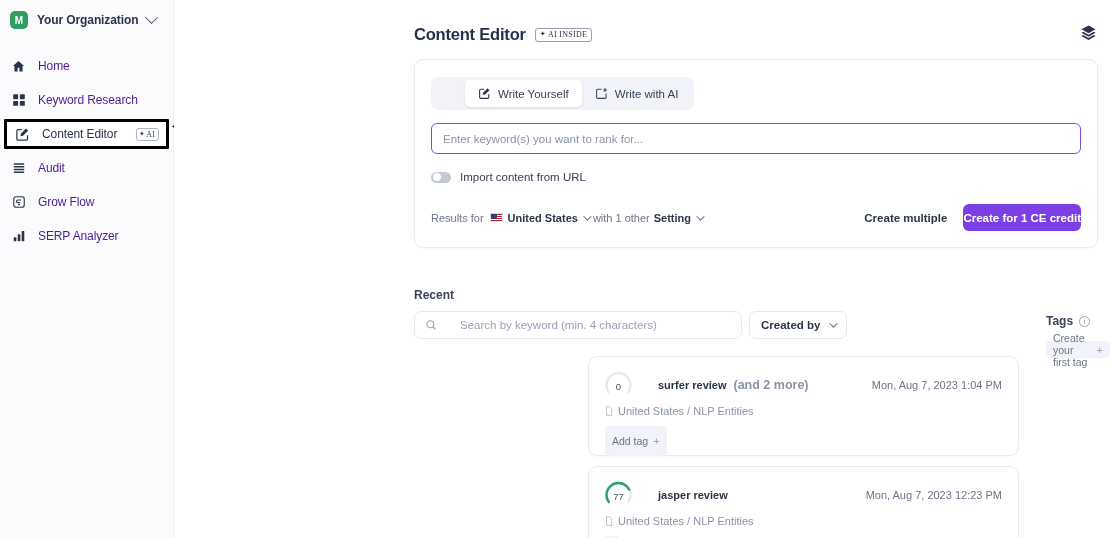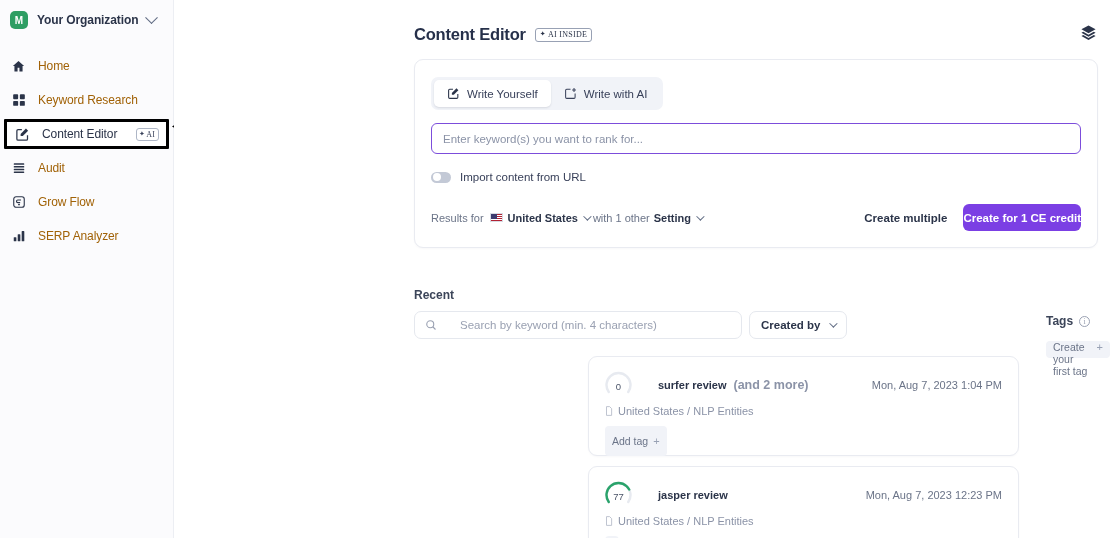--- a/index.html
+++ b/index.html
@@ -57,21 +57,21 @@
     gap: 11px;
     position: relative;
     cursor: pointer;
   }
   .nav-item .ico {
     width: 17px; height: 17px; flex: 0 0 17px;
     display: flex; align-items: center; justify-content: center;
     color: #2b3449;
   }
   .nav-item .lbl {
-    font-size: 12px; color: #a16207; letter-spacing: -0.1px;
+    font-size: 12px; color: #4c1d95; letter-spacing: -0.1px;
     white-space: nowrap;
   }
   .nav-item.active {
     border: 3px solid #000000;
     background: #ffffff;
     height: 30px;
     margin: 2px 4px;
     padding: 0 7px;
     border-radius: 1px;
   }
@@ -163,20 +163,21 @@
     border-radius: 5px;
     font-size: 11.5px;
     color: #39415a;
     cursor: pointer;
     white-space: nowrap;
   }
   .seg-btn.on {
     background: #ffffff;
     box-shadow: 0 1px 2px rgba(24,32,55,.12);
     font-weight: normal;
+    margin-left: 31px;
   }
   .kw-input {
     margin-top: 13px;
     width: 100%;
     height: 31px;
     border: 1.5px solid #7c4ddb;
     border-radius: 6px;
     padding: 0 11px;
     font-size: 11.5px;
     color: #2b3449;
@@ -289,21 +290,21 @@
     width: 11px; height: 11px; border-radius: 50%;
     border: 1px solid #9aa1b2; color: #9aa1b2;
     font-size: 8px; line-height: 9px; text-align: center;
     font-weight: normal;
     font-family: "Liberation Serif", serif;
   }
   .tag-pill {
     position: absolute; left: 872px; top: 341px;
     height: 17px; padding: 0 7px;
     background: #f1f3f8; border-radius: 4px;
-    display: flex; align-items: flex-start; gap: 5px;
+    display: flex; align-items: center; gap: 5px;
     font-size: 10.5px; color: #6b7488;
     cursor: pointer;
   }
   .plus { color: #98a1b4; font-size: 11px; }
 
   .rec-card {
     position: absolute; left: 414px;
     width: 431px;
     background: #ffffff;
     border: 1px solid #e9ebf1;

